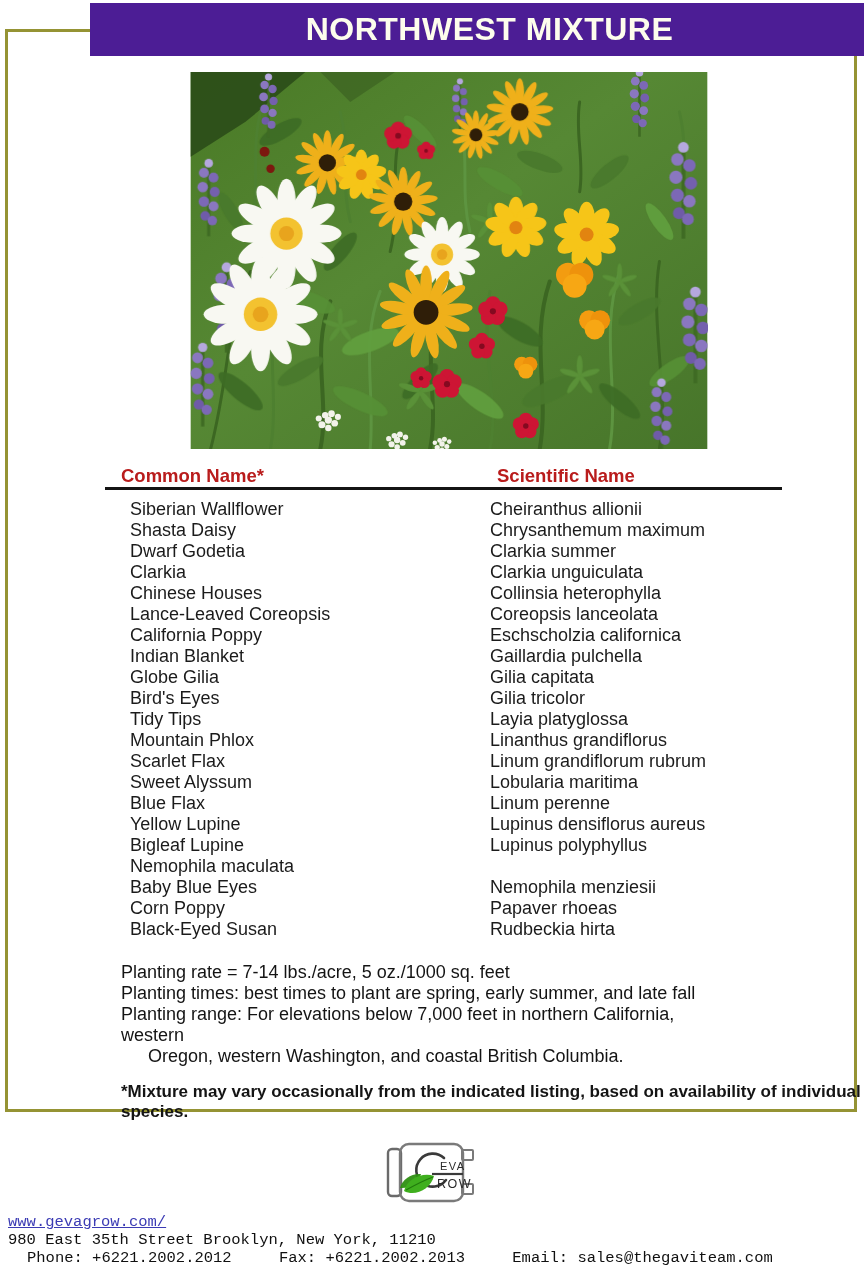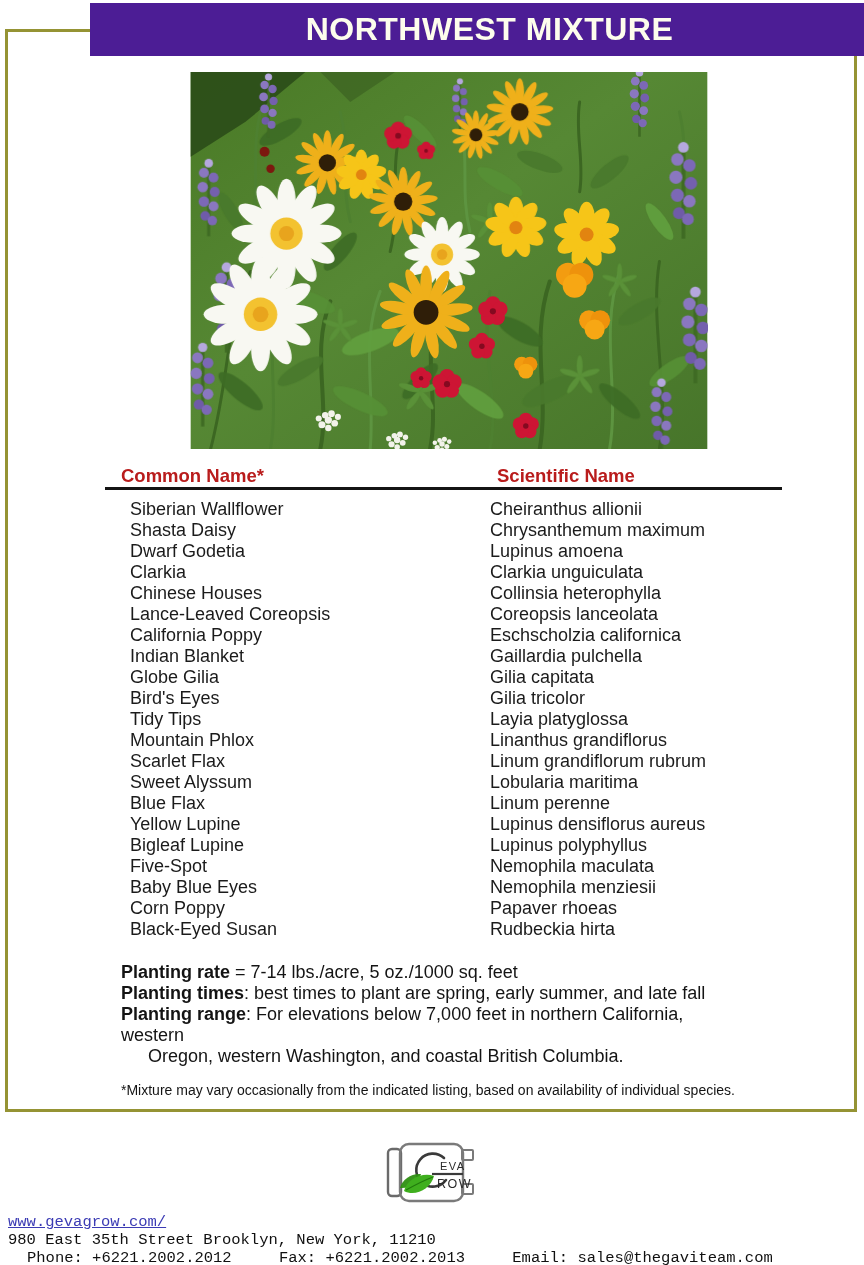--- a/index.html
+++ b/index.html
@@ -13,23 +13,23 @@
   .banner-title{color:#fdfdec;font-size:32px;font-weight:bold;letter-spacing:.5px;}
   .photo{position:absolute;left:190px;top:72px;width:518px;height:377px;display:block;}
   .hdr{position:absolute;top:465px;font-weight:bold;font-size:18.5px;color:#b91c1c;}
   .hdr-common{left:121px;}
   .hdr-sci{left:497px;}
   .rule{position:absolute;left:105px;top:487px;width:677px;height:3px;background:#141414;}
   .rows{position:absolute;left:130px;top:499px;width:680px;}
   .srow{display:flex;height:21px;font-size:18px;color:#1b1b1b;}
   .srow .c{width:360px;}
   .planting{position:absolute;left:121px;top:962px;width:700px;font-size:18px;line-height:21px;color:#141414;}
-  .planting b{font-weight:bold;}
+  .planting b{font-weight:normal;}
   .indent{padding-left:27px;}
-  .disclaimer{position:absolute;left:121px;top:1082px;font-size:14px;color:#141414;}
+  .disclaimer{position:absolute;left:121px;top:1082px;font-size:17px;color:#141414;font-weight:bold;}
   .logo{position:absolute;left:384px;top:1139px;width:96px;height:72px;}
   .logo text{font-family:"Liberation Sans",sans-serif;fill:#2b2b2b;}
   .site,.addr,.contact{position:absolute;left:8px;width:100%;
     font-family:Liberation Mono, monospace;font-size:15.5px;color:#101010;}
   .site{top:1213px;color:#3b3bb4;}
   .site .link{text-decoration:underline;cursor:pointer;}
   .addr{top:1231px;}
   .contact{top:1249px;}
   .contact span{margin:0 19px;}
 </style>
@@ -246,21 +246,21 @@
   <div class="srow">
       <span class="c">Siberian Wallflower</span>
       <span class="s">Cheiranthus allionii</span>
     </div>
   <div class="srow">
       <span class="c">Shasta Daisy</span>
       <span class="s">Chrysanthemum maximum</span>
     </div>
   <div class="srow">
       <span class="c">Dwarf Godetia</span>
-      <span class="s">Lupinus amoena</span>
+      <span class="s">Clarkia summer</span>
     </div>
   <div class="srow">
       <span class="c">Clarkia</span>
       <span class="s">Clarkia unguiculata</span>
     </div>
   <div class="srow">
       <span class="c">Chinese Houses</span>
       <span class="s">Collinsia heterophylla</span>
     </div>
   <div class="srow">
@@ -305,21 +305,20 @@
     </div>
   <div class="srow">
       <span class="c">Yellow Lupine</span>
       <span class="s">Lupinus densiflorus aureus</span>
     </div>
   <div class="srow">
       <span class="c">Bigleaf Lupine</span>
       <span class="s">Lupinus polyphyllus</span>
     </div>
   <div class="srow">
-      <span class="c">Five-Spot</span>
       <span class="s">Nemophila maculata</span>
     </div>
   <div class="srow">
       <span class="c">Baby Blue Eyes</span>
       <span class="s">Nemophila menziesii</span>
     </div>
   <div class="srow">
       <span class="c">Corn Poppy</span>
       <span class="s">Papaver rhoeas</span>
     </div>

